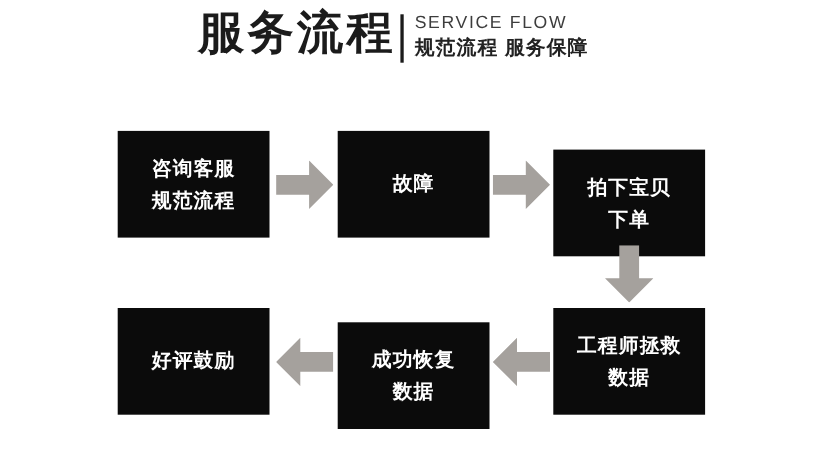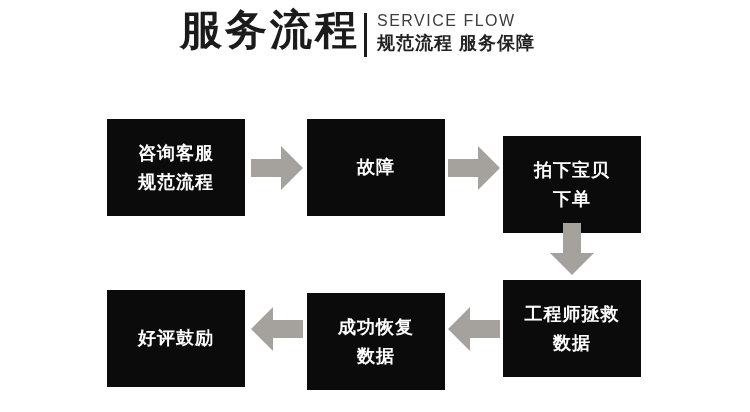--- a/index.html
+++ b/index.html
@@ -79,21 +79,21 @@
     display: block;
     font-size: 18px;
     line-height: 29px;
     font-weight: 700;
     letter-spacing: 1px;
     white-space: nowrap;
   }
   .pos-r1c1 { left: 107px; top: 119px; }
   .pos-r1c2 { left: 307px; top: 119px; }
   .pos-r1c3 { left: 503px; top: 136px; }
-  .pos-r2c1 { left: 107px; top: 290px; }
+  .pos-r2c1 { left: 107px; top: 280px; }
   .pos-r2c2 { left: 307px; top: 280px; margin-top: 13px; }
   .pos-r2c3 { left: 503px; top: 280px; }
   
   .arrow { position: absolute; color: var(--arrow); display: block; }
   .arrow path { fill: currentColor; }
   .a-r1 { left: 251px; top: 146px; }
   .a-r2 { left: 448px; top: 146px; }
   .a-dn { left: 550px; top: 223px; }
   .a-l1 { left: 448px; top: 307px; }
   .a-l2 { left: 251px; top: 307px; }

